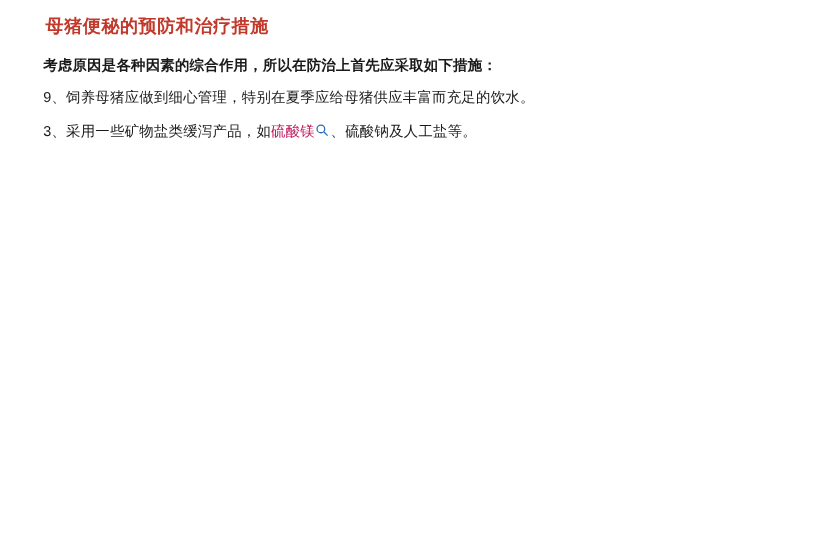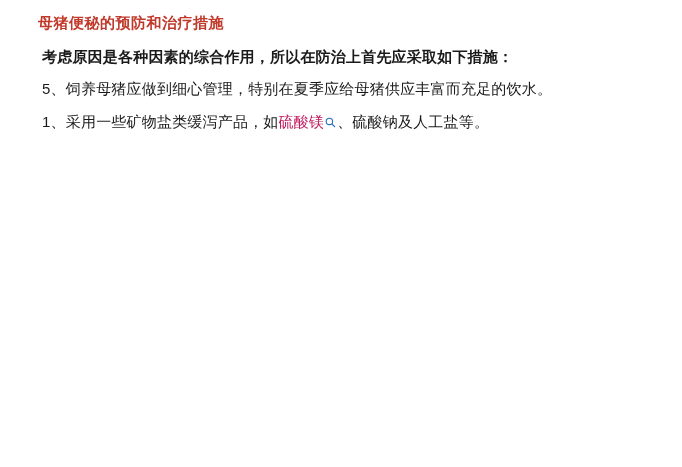--- a/index.html
+++ b/index.html
@@ -23,21 +23,21 @@
   }
   .doc-title {
     font-size: 15px;
     font-weight: bold;
     color: #c0392b;
     letter-spacing: 0.5px;
     margin: 2px 0 12px 26px;
     line-height: 1.4;
   }
   .para {
-    font-size: 15px;
+    font-size: 12px;
     line-height: 1.62;
     margin: 0 0 8px 0;
     text-align: justify;
     color: #1a1a1a;
     letter-spacing: 0.2px;
   }
   .para.indent {
     text-indent: 2em;
   }
   .para.bold {
@@ -67,23 +67,23 @@
 </style>
 </head>
 <body>
 
 <div class="page">
 
   <h1 class="doc-title">母猪便秘的预防和治疗措施</h1>
 
   <p class="para indent bold">考虑原因是各种因素的综合作用，所以在防治上首先应采取如下措施：</p>
 
-  <p class="para indent">5、饲养母猪应做到细心管理，特别在夏季应给母猪供应丰富而充足的饮水。</p>
+  <p class="para indent">9、饲养母猪应做到细心管理，特别在夏季应给母猪供应丰富而充足的饮水。</p>
 
 
-  <p class="para indent"><span>1、采用一些矿物盐类缓泻产品，如</span><a class="link" href="#">硫酸镁</a><span class="search-glyph"><svg width="11" height="11" viewBox="0 0 11 11">
+  <p class="para indent"><span>3、采用一些矿物盐类缓泻产品，如</span><a class="link" href="#">硫酸镁</a><span class="search-glyph"><svg width="11" height="11" viewBox="0 0 11 11">
           <circle cx="4.4" cy="4.4" r="3.2" fill="none" stroke="#2a6ebb" stroke-width="1.1"></circle>
           <line x1="6.8" y1="6.8" x2="10" y2="10" stroke="#2a6ebb" stroke-width="1.1"></line>
         </svg></span><span>、硫酸钠及人工盐等。</span></p>
 
 
 
 </div>
 
 </body></html>

